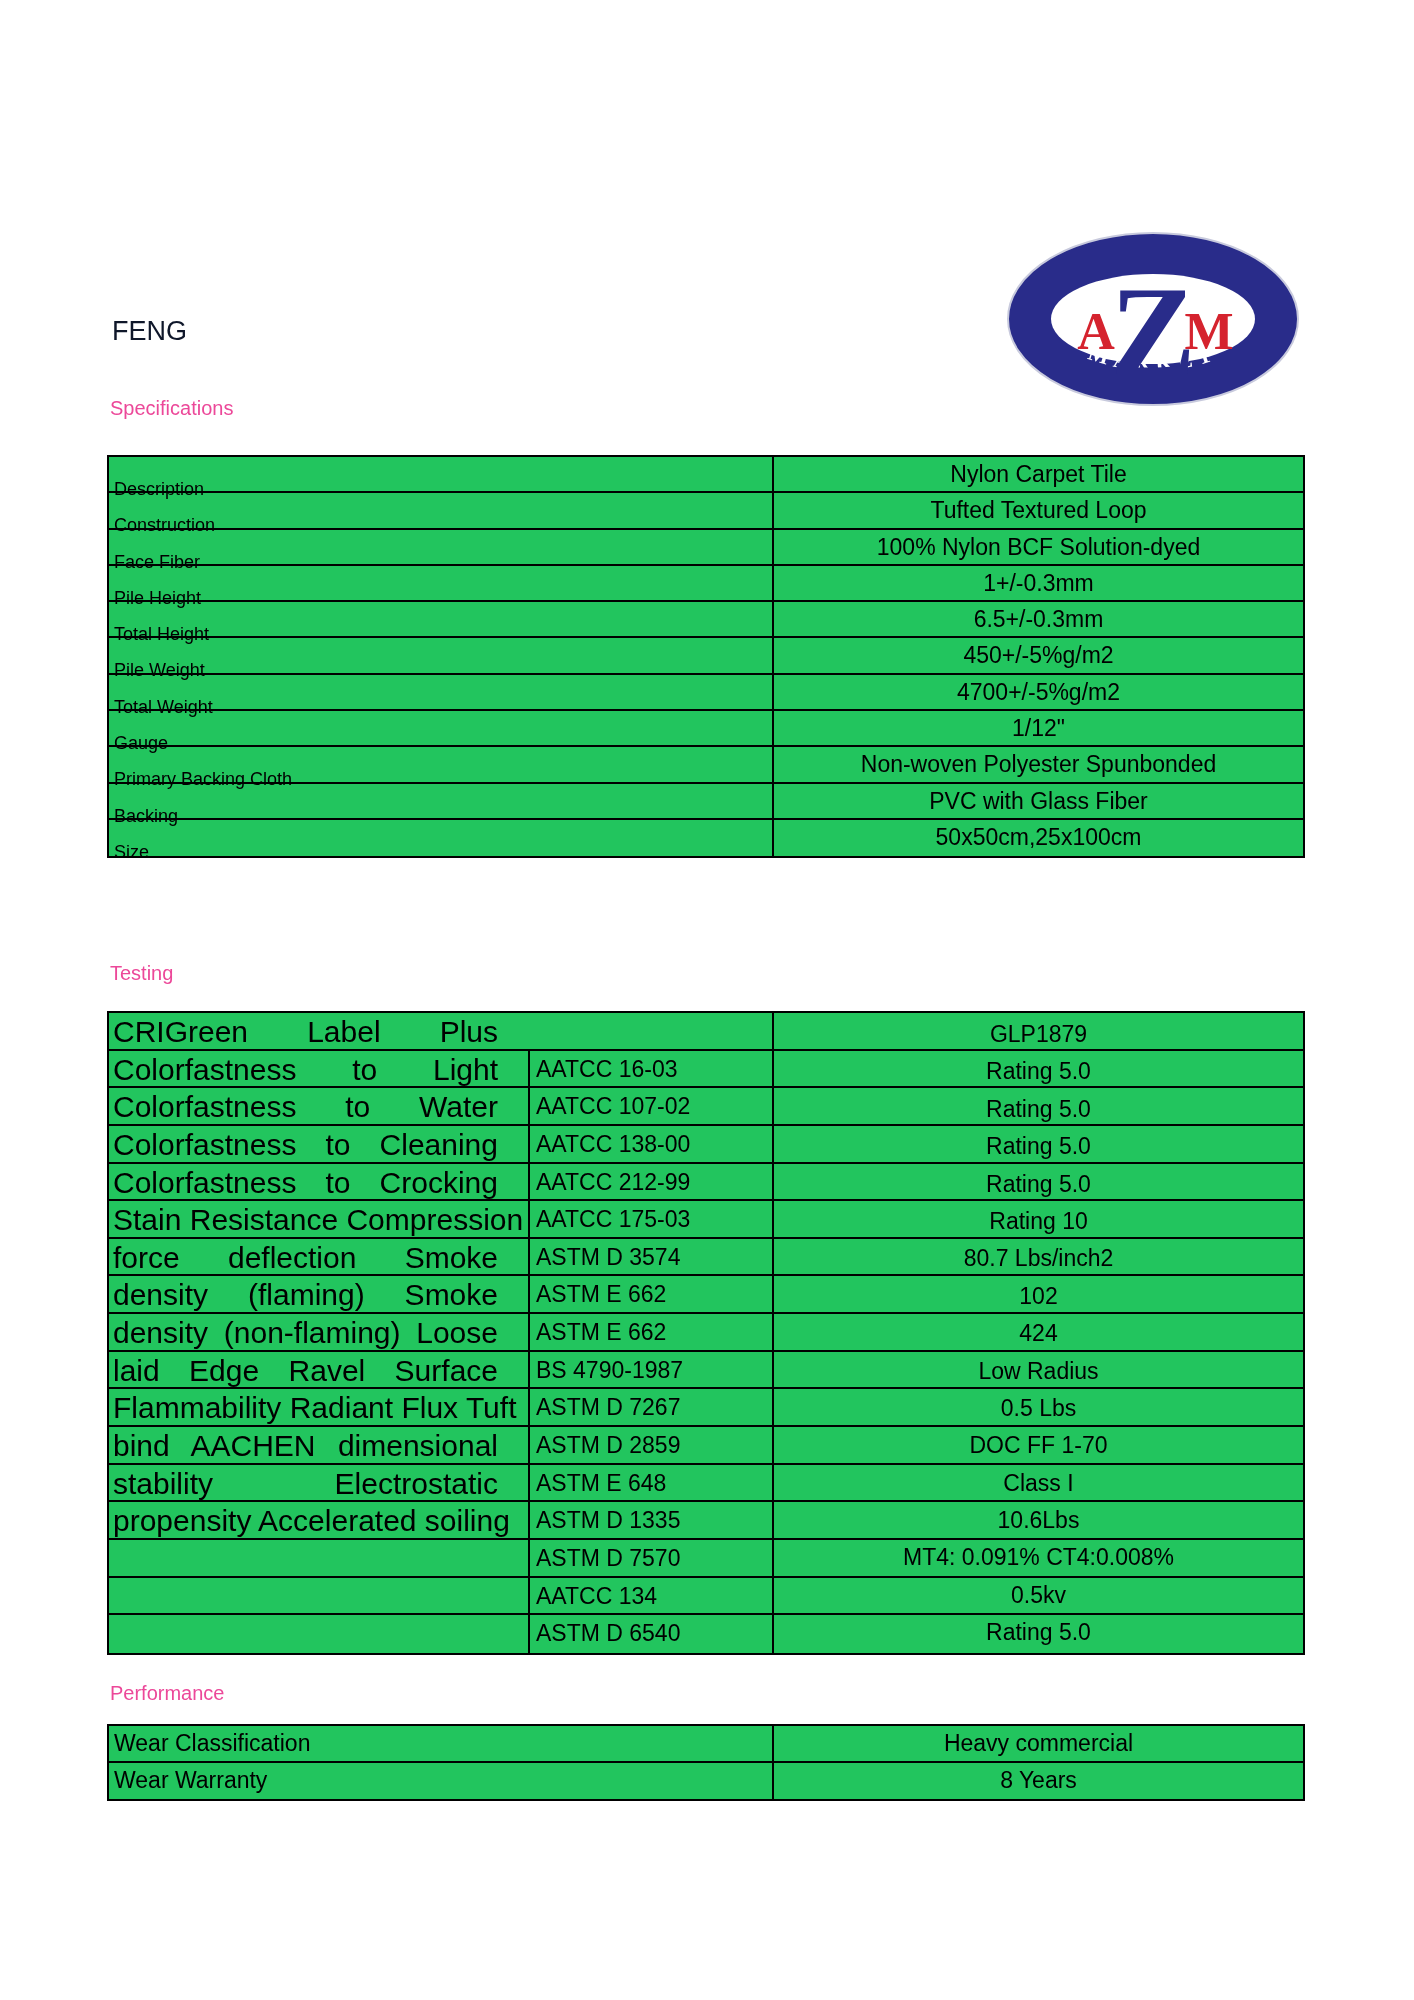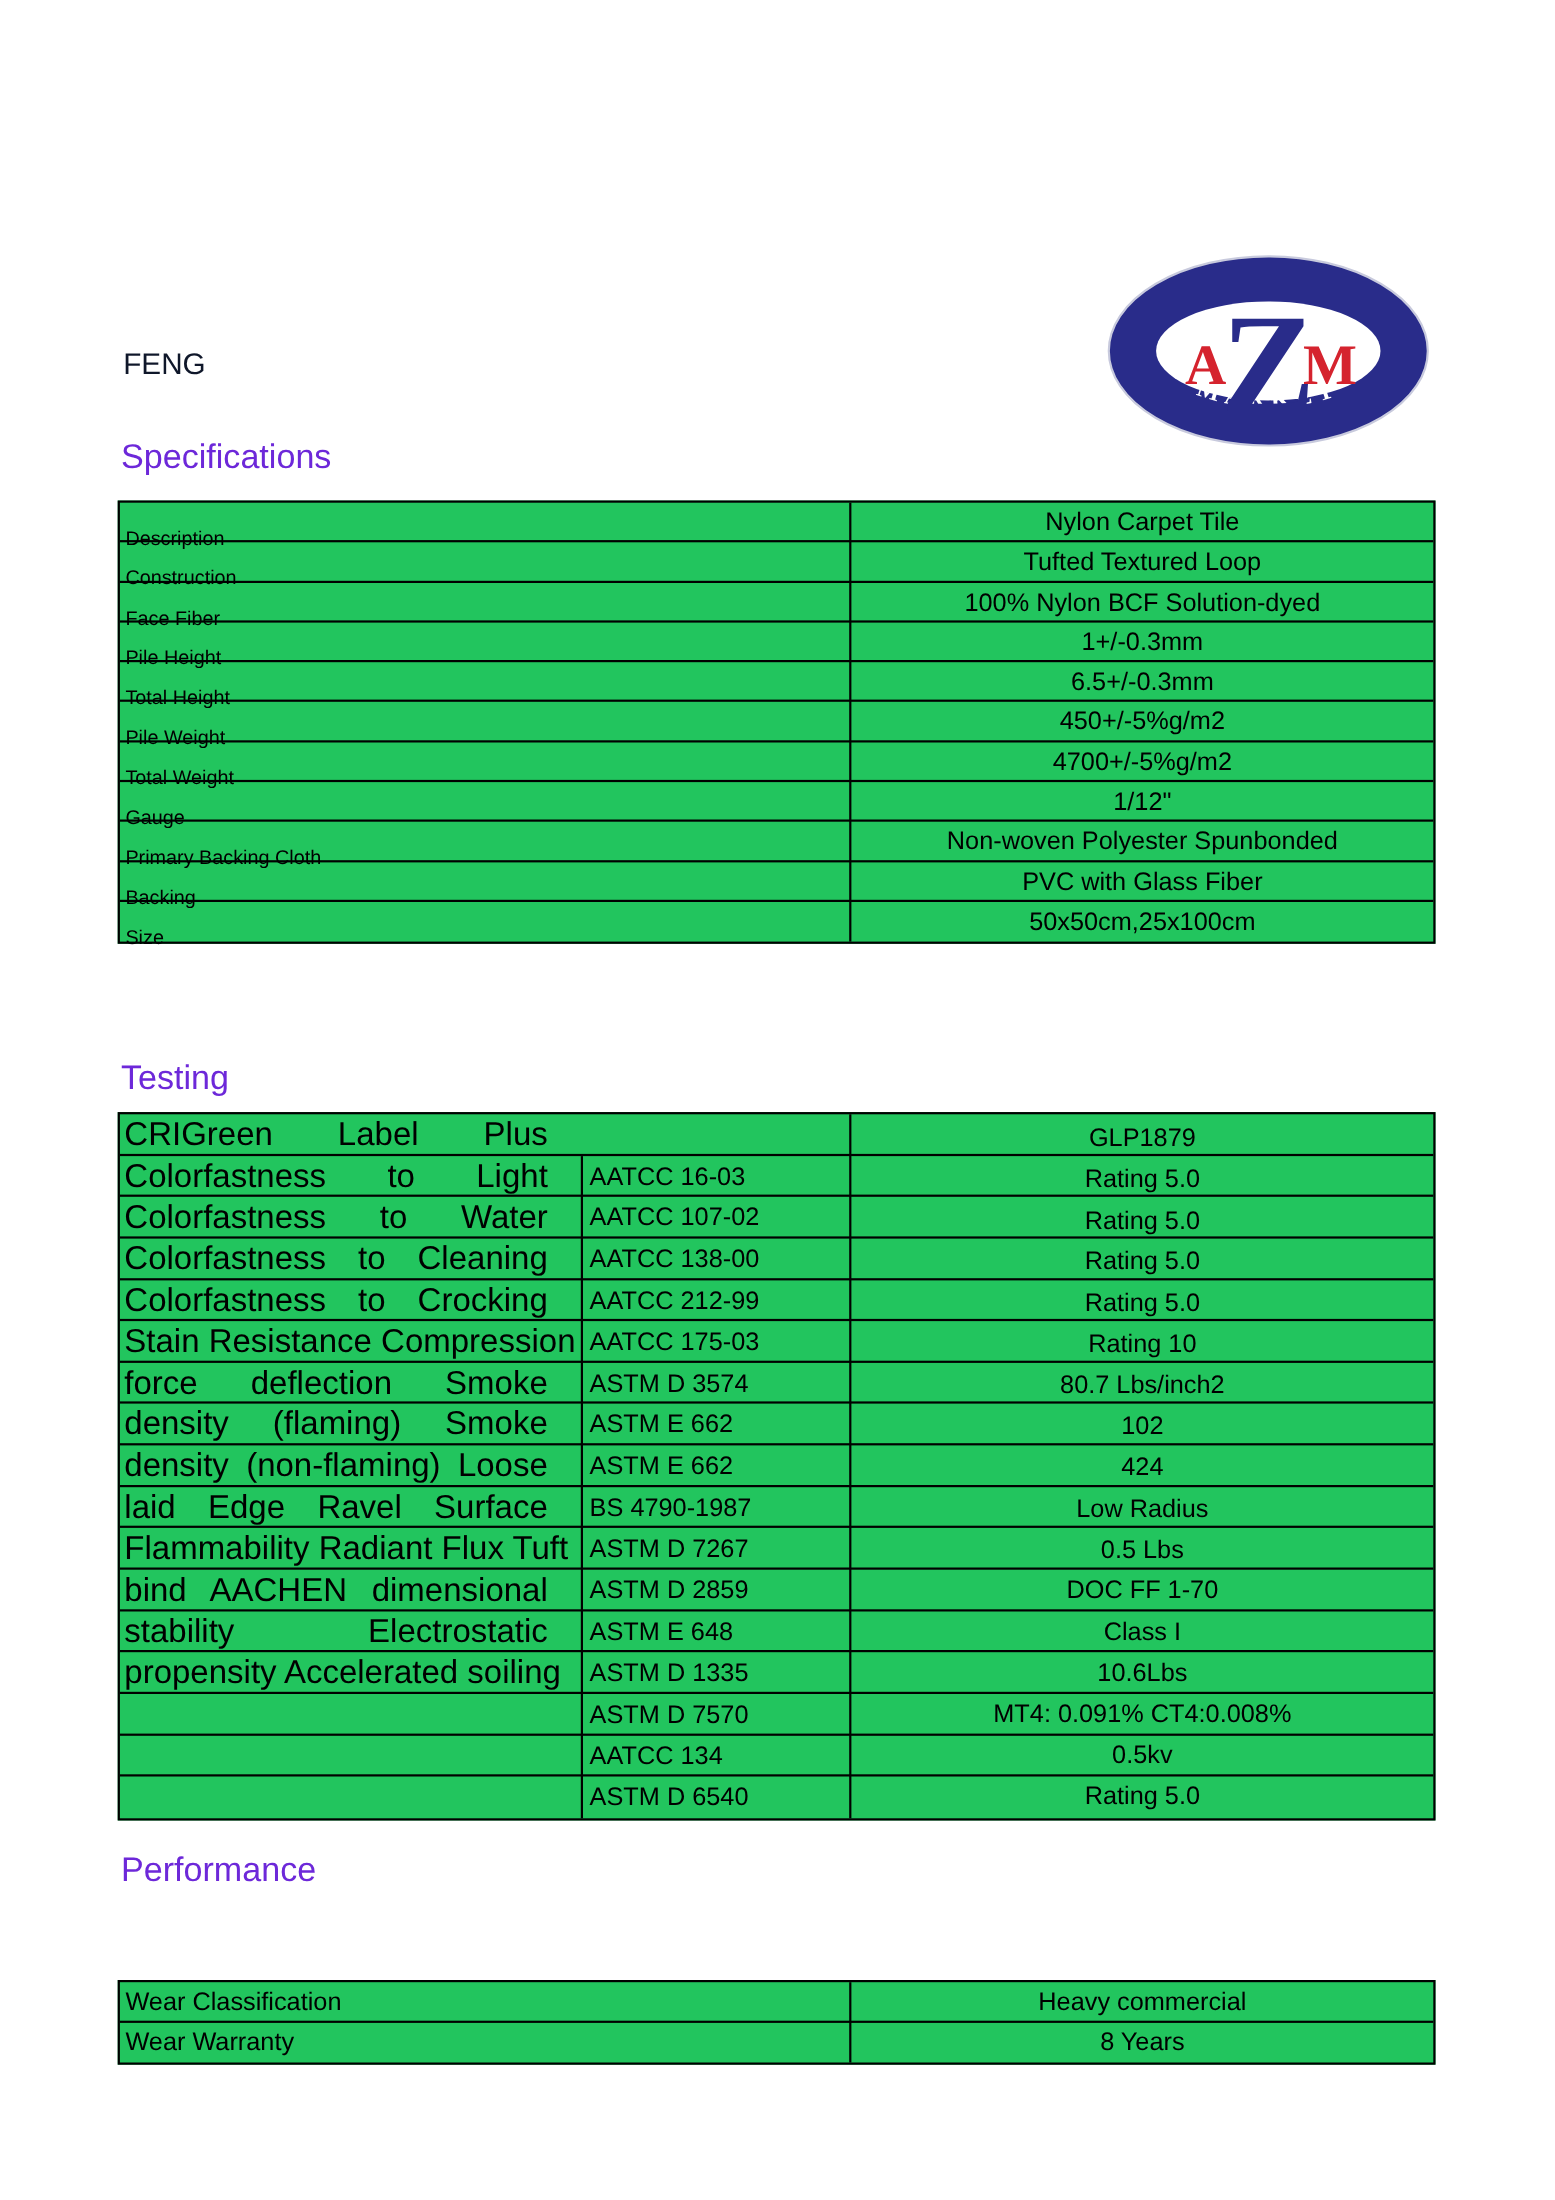--- a/index.html
+++ b/index.html
@@ -2,21 +2,21 @@
 <html><head>
 <meta charset="utf-8">
 <style>
   html,body{margin:0;padding:0;}
   body{
     width:1414px;height:2000px;background:#ffffff;position:relative;
     font-family:"Liberation Sans","DejaVu Sans",sans-serif;color:#000;
     overflow:hidden;
   }
   .abs{position:absolute;}
-  .heading{font-size:31px;color:#6d28d9;white-space:nowrap;}
+  .heading{font-size:20px;color:#ec4899;white-space:nowrap;}
   .product-code{font-size:27px;white-space:nowrap;}
   
   .grid{position:absolute;border:2px solid #000;box-sizing:border-box;background:#22c55e;}
   .t-row{position:relative;box-sizing:border-box;border-bottom:2px solid #000;}
   .t-row:last-child{border-bottom:none;}
   .vline{position:absolute;width:2px;background:#000;top:0;bottom:0;}
   
   #spec-table .t-row{height:36.3px;}
   .spec-value{
     position:absolute;left:665px;top:0;width:529px;height:100%;
@@ -217,21 +217,21 @@
       <div class="test-result">Class I</div>
       <div class="test-result">10.6Lbs</div>
       <div class="test-result">MT4: 0.091% CT4:0.008%</div>
       <div class="test-result">0.5kv</div>
       <div class="test-result">Rating 5.0</div>
     </div>
 </div>
 
 <div class="abs heading" style="left:110px;top:1682px">Performance</div>
 
-<div id="perf-table" class="grid" style="left:107px;top:1800px;width:1198px;height:77px">
+<div id="perf-table" class="grid" style="left:107px;top:1724px;width:1198px;height:77px">
   <div>
       <div class="t-row">
         <div class="perf-label">Wear Classification</div>
         <div class="perf-value">Heavy commercial</div>
       </div>
       <div class="t-row">
         <div class="perf-label">Wear Warranty</div>
         <div class="perf-value">8 Years</div>
       </div>
     </div>

